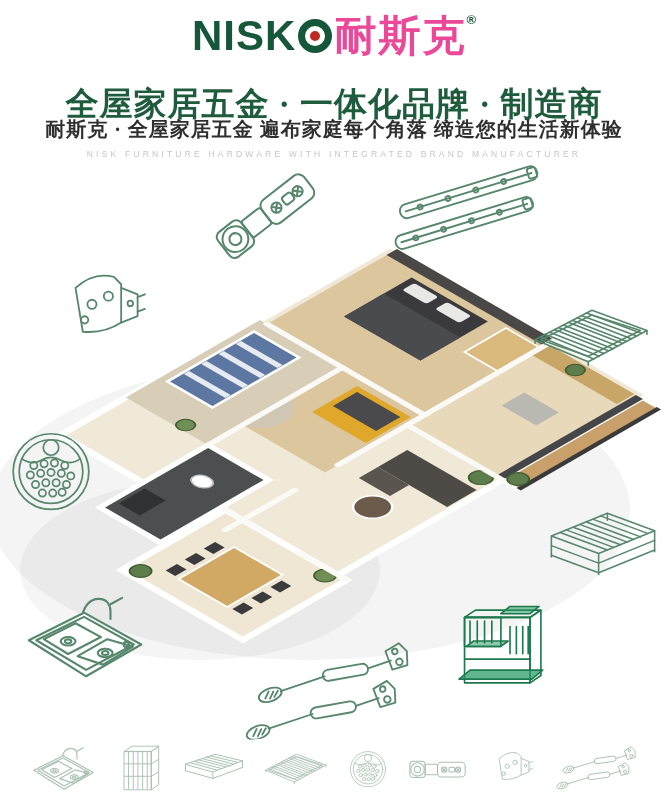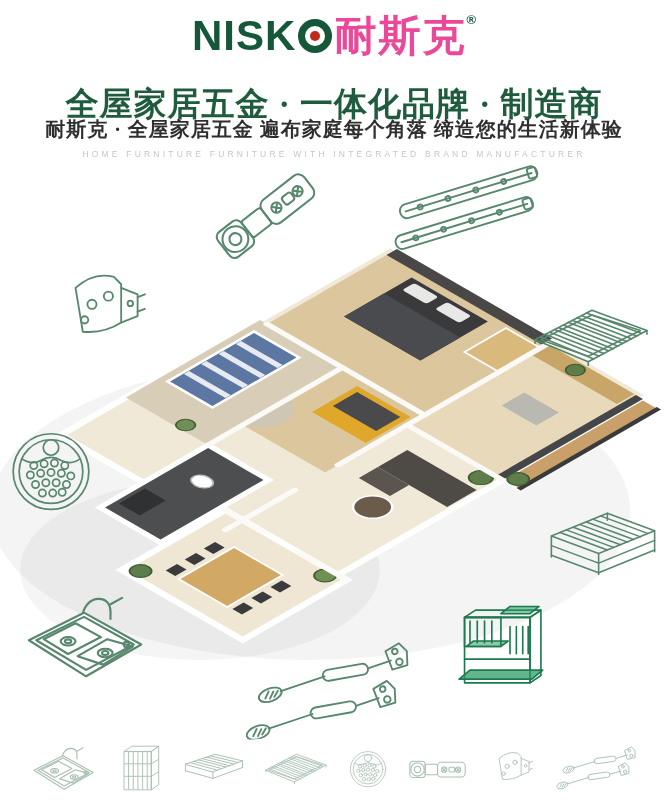--- a/index.html
+++ b/index.html
@@ -195,21 +195,21 @@
   <div class="logo-row">
     <span class="logo-latin">NISK</span>
     <span class="logo-o">
         <span class="dot"></span>
       </span>
     <span class="logo-cn">耐斯克</span>
     <span class="logo-reg">®</span>
   </div>
   <div class="headline">全屋家居五金 · 一体化品牌 · 制造商</div>
   <div class="subheadline">耐斯克 · 全屋家居五金  遍布家庭每个角落  缔造您的生活新体验</div>
-  <div class="tagline">HOME FURNITURE FURNITURE WITH INTEGRATED BRAND MANUFACTURER</div>
+  <div class="tagline">NISK FURNITURE HARDWARE WITH INTEGRATED BRAND MANUFACTURER</div>
 
   <svg class="abs" style="left:0;top:210px" width="668" height="560" viewBox="0 0 668 560">
     <ellipse cx="310" cy="300" rx="320" ry="150" fill="#000000" opacity="0.045"></ellipse>
     <ellipse cx="200" cy="360" rx="180" ry="90" fill="#000000" opacity="0.04"></ellipse>
     <g transform="matrix(0.866,0.5,-0.866,0.5,390,35)">
 
       <rect x="0" y="0" width="300" height="380" fill="#F0E9D8" stroke="#FFFFFF" stroke-width="7"></rect>
       <rect x="170" y="360" width="140" height="120" fill="#EFE7D3" stroke="#FFFFFF" stroke-width="7"></rect>
 
       <rect x="300" y="8" width="18" height="162" fill="#C9A06A" stroke="#FFFFFF" stroke-width="3"></rect>

